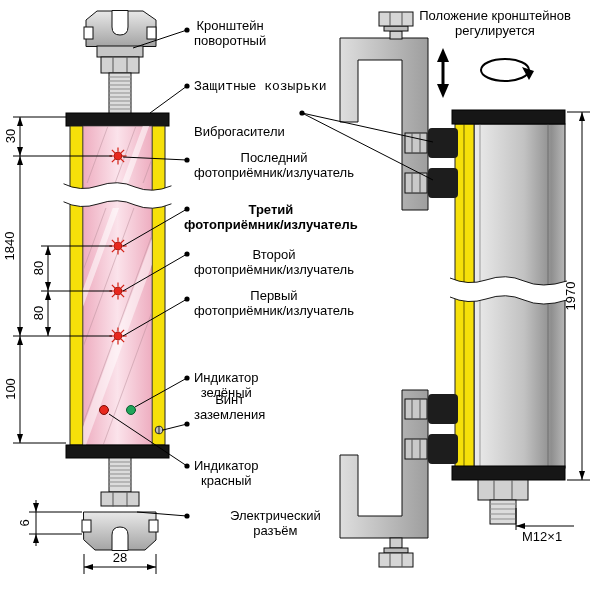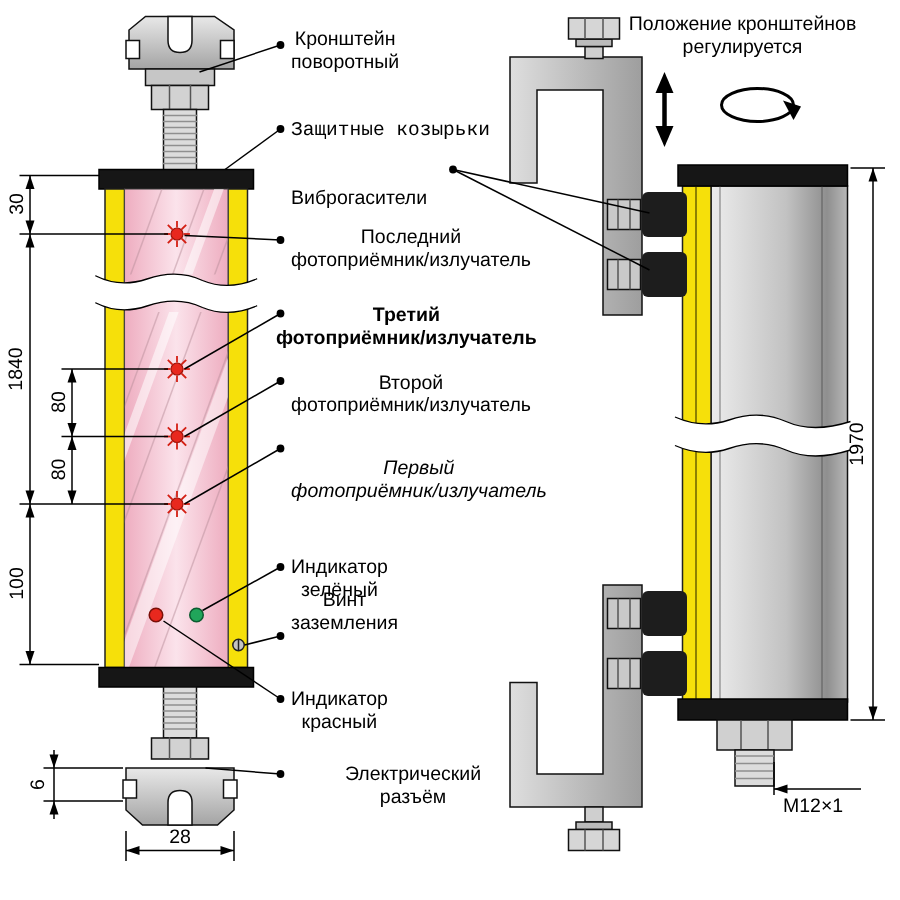--- a/index.html
+++ b/index.html
@@ -278,21 +278,21 @@
 <div class="lbl" style="left:194px;top:18px;">Кронштейн
 поворотный</div>
 <div class="lbl" style="left:194px;top:79px;font-family:Liberation Mono, monospace;">Защитные козырьки</div>
 <div class="lbl" style="left:194px;top:124px;">Виброгасители</div>
 <div class="lbl" style="left:194px;top:150px;">Последний
 фотоприёмник/излучатель</div>
 <div class="lbl" style="left:184px;top:202px;font-weight:bold;">Третий
 фотоприёмник/излучатель</div>
 <div class="lbl" style="left:194px;top:247px;">Второй
 фотоприёмник/излучатель</div>
-<div class="lbl" style="left:194px;top:304px;font-style:italic;">Первый
+<div class="lbl" style="left:194px;top:288px;">Первый
 фотоприёмник/излучатель</div>
 <div class="lbl" style="left:194px;top:370px;">Индикатор
 зелёный</div>
 <div class="lbl" style="left:194px;top:392px;">Винт
 заземления</div>
 <div class="lbl" style="left:194px;top:458px;">Индикатор
 красный</div>
 <div class="lbl" style="left:194px;top:508px;margin-left:36px;">Электрический
 разъём</div>
 <div class="lbl center" style="left:396px;top:8px;width:198px;">Положение кронштейнов

